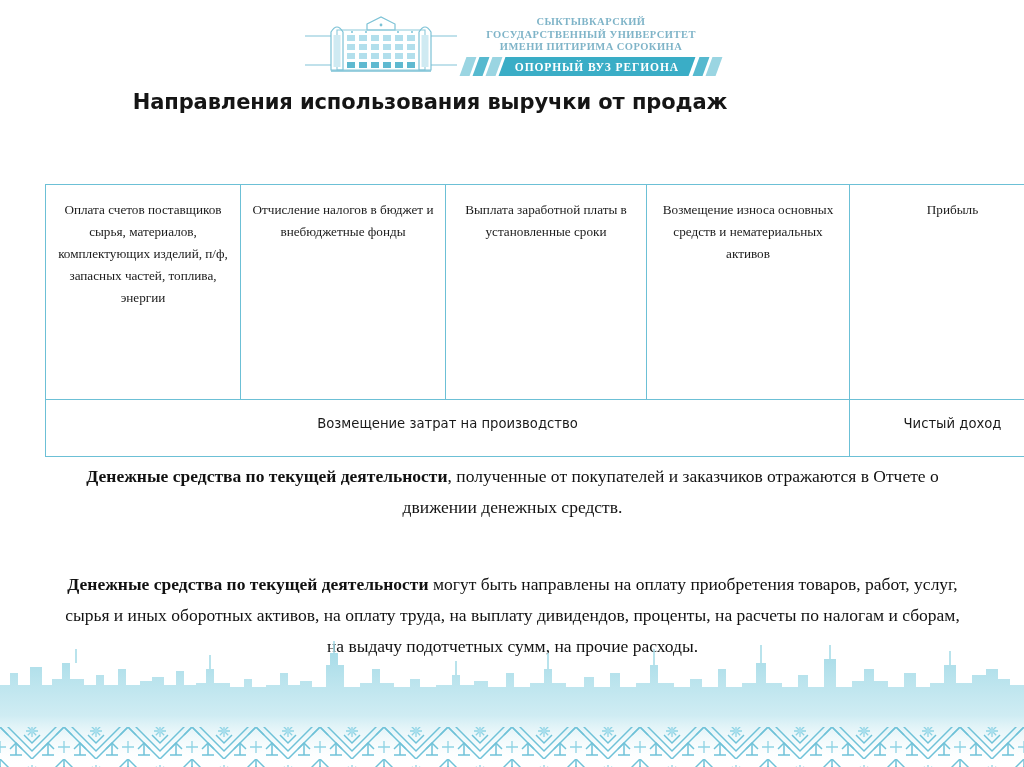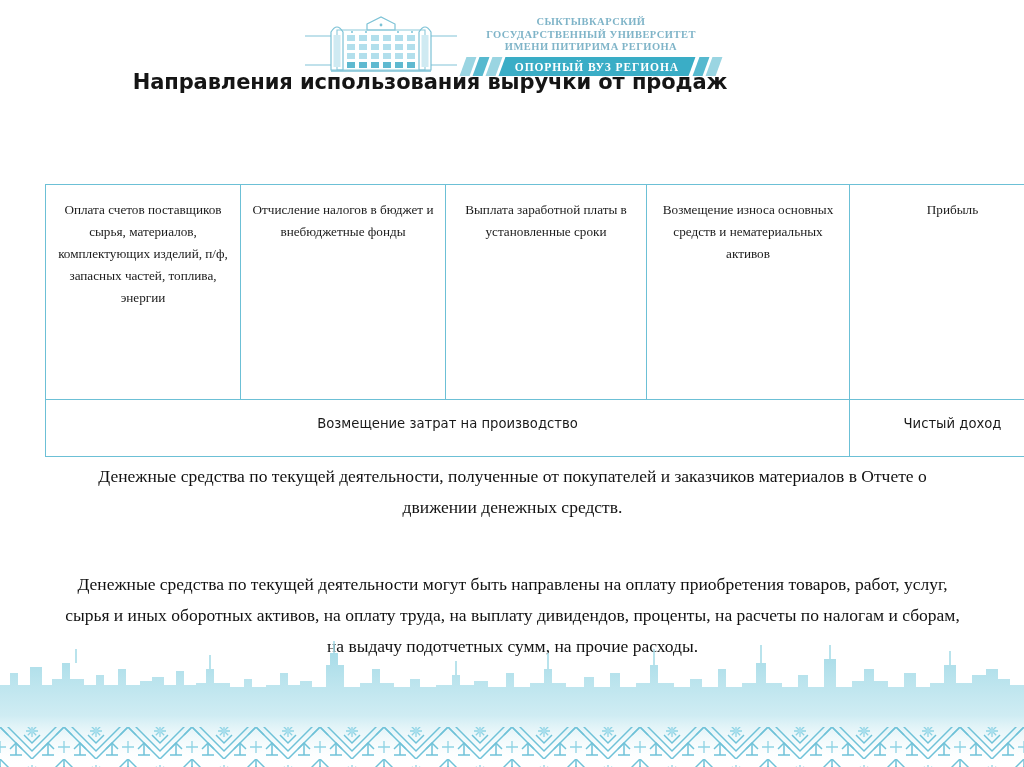--- a/index.html
+++ b/index.html
@@ -89,21 +89,21 @@
     color: #ffffff;
     font-size: 11.5px;
     letter-spacing: 0.9px;
     white-space: nowrap;
   }
 
   
   .slide-title {
     position: absolute;
     left: 0;
-    top: 70px;
+    top: 90px;
     width: 860px;
     text-align: center;
     font-family: "DejaVu Sans", sans-serif;
     font-weight: bold;
     font-size: 21px;
     color: #151515;
     letter-spacing: -0.1px;
   }
 
   
@@ -141,21 +141,21 @@
   
   .para {
     position: absolute;
     font-family: "Liberation Serif", serif;
     font-size: 17.5px;
     line-height: 31px;
     color: #141414;
     text-align: center;
     color: #111;
   }
-  .para b { font-weight: normal; }
+  .para b { font-weight: bold; }
   .para-1 {
     left: 60px;
     top: 461px;
     width: 905px;
   }
   .para-2 {
     left: 60px;
     top: 569px;
     width: 905px;
   }
@@ -233,21 +233,21 @@
           <rect x="92" y="17" width="2" height="2"></rect>
             <rect x="106" y="17" width="2" height="2"></rect>
         </g>
         <line x1="26" y1="57" x2="126" y2="57" stroke="#7cc2d6" stroke-width="1.6"></line>
       </svg>
     </div>
 
     <div class="logo-text-col">
       <div class="logo-univ-name">СЫКТЫВКАРСКИЙ</div>
       <div class="logo-univ-name">ГОСУДАРСТВЕННЫЙ УНИВЕРСИТЕТ</div>
-      <div class="logo-univ-name">ИМЕНИ ПИТИРИМА РЕГИОНА</div>
+      <div class="logo-univ-name">ИМЕНИ ПИТИРИМА СОРОКИНА</div>
 
       <div class="logo-banner">
         <span class="stripe pale"></span>
         <span class="stripe"></span>
         <span class="stripe pale"></span>
         <span class="banner-main">
           <span>ОПОРНЫЙ ВУЗ РЕГИОНА</span>
         </span>
         <span class="stripe"></span>
         <span class="stripe pale"></span>
@@ -267,21 +267,21 @@
         <td class="col-5">Прибыль</td>
       </tr>
       <tr class="row-bottom">
         <td colspan="4">Возмещение затрат на производство</td>
         <td>Чистый доход</td>
       </tr>
     </tbody>
   </table>
 
   <div class="para para-1">
-    <b>Денежные средства по текущей деятельности</b><span>, полученные от покупателей и заказчиков материалов в Отчете о движении денежных средств.</span>
+    <b>Денежные средства по текущей деятельности</b><span>, полученные от покупателей и заказчиков отражаются в Отчете о движении денежных средств.</span>
   </div>
 
   <div class="para para-2">
     <b>Денежные средства по текущей деятельности</b><span> могут быть направлены на оплату приобретения товаров, работ, услуг, сырья и иных оборотных активов, на оплату труда, на выплату дивидендов, проценты, на расчеты по налогам и сборам, на выдачу подотчетных сумм, на прочие расходы.</span>
   </div>
 
   <div class="footer-deco">
     <svg width="1024" height="128" viewBox="0 0 1024 128">
       <defs>
         <linearGradient id="skyFade" x1="0" y1="0" x2="0" y2="1">

